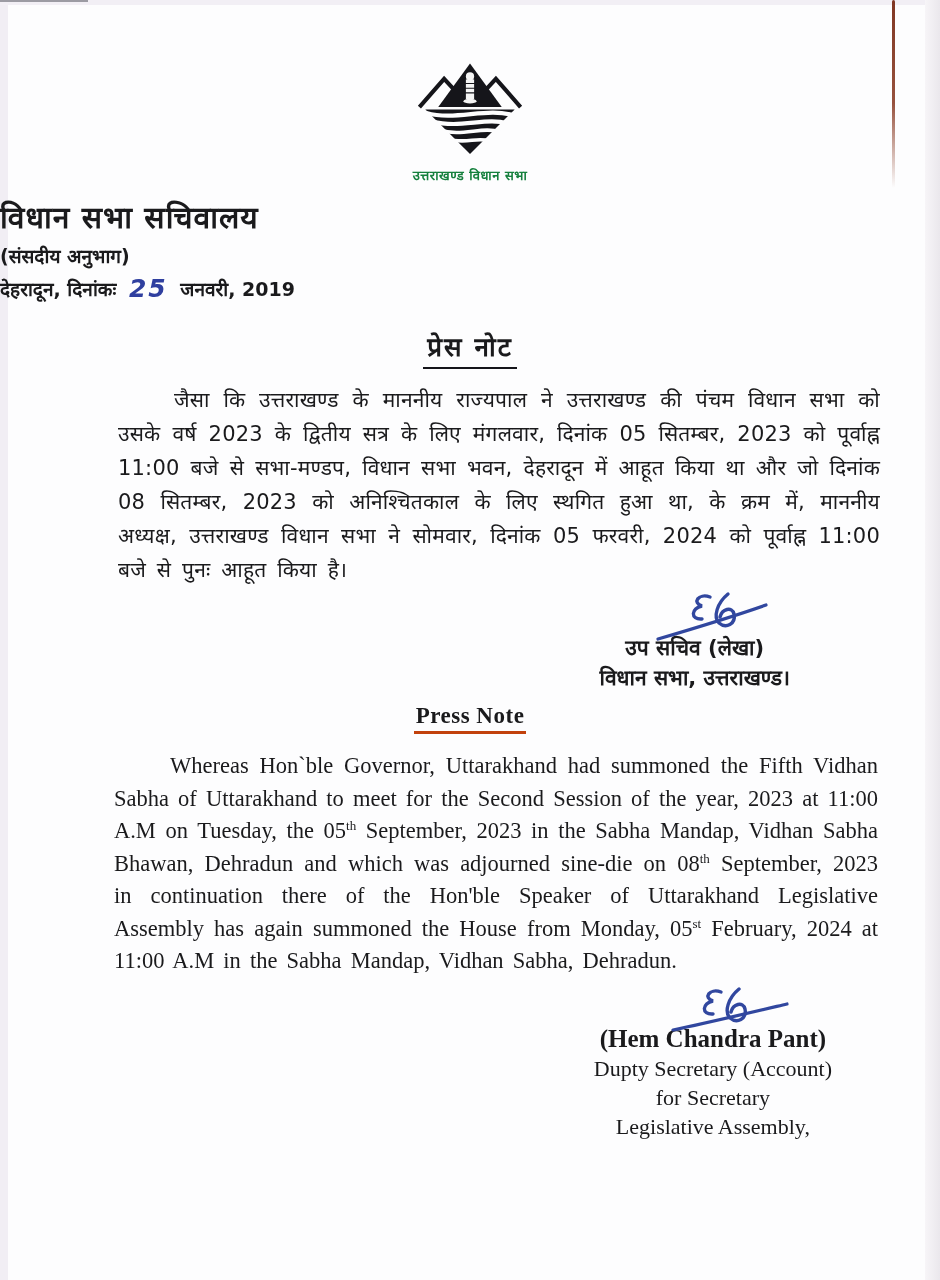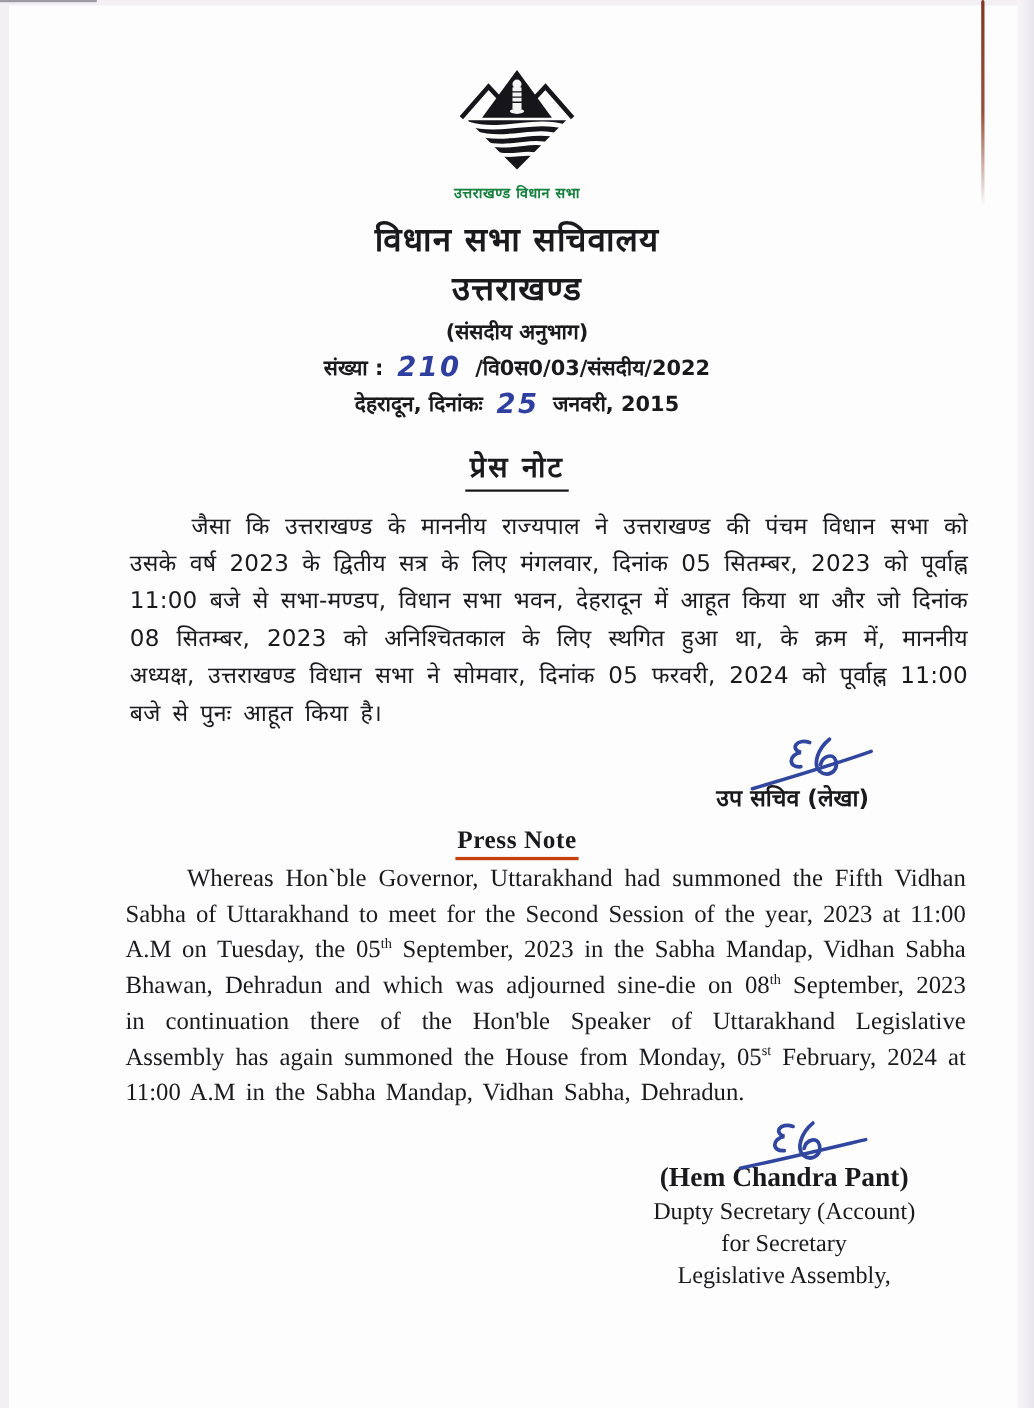--- a/index.html
+++ b/index.html
@@ -21,21 +21,21 @@
                  background:linear-gradient(180deg, rgba(122,45,24,.95) 0%, rgba(133,52,28,.85) 55%, rgba(133,52,28,0) 100%); }
 
   .page { position:relative; width:100%; height:100%; padding-top:60px; }
 
   
   .emblem-wrap { text-align:center; }
   .emblem-svg { width:138px; height:100px; display:inline-block; }
   .emblem-caption { font-size:13px; letter-spacing:.5px; color:#15803d; margin-top:2px; font-weight:600; }
 
   
-  .hdr { text-align:center; }
+  .hdr { text-align:left; }
   .hdr-title   { font-size:30px; font-weight:700; margin-top:12px; letter-spacing:1px; }
   .hdr-state   { font-size:30px; font-weight:700; margin-top:4px; letter-spacing:1px; }
   .hdr-section { font-size:19px; font-weight:600; margin-top:6px; }
   .hdr-number, .hdr-date { font-size:19px; font-weight:600; margin-top:4px; }
   .hand { color:#2f3f9f; font-size:25px; font-weight:600; font-style:italic; letter-spacing:2px;
           display:inline-block; transform:translateY(1px); padding:0 6px; }
 
   
   .h-heading-wrap { text-align:center; margin-top:26px; }
   .h-heading { display:inline-block; font-size:26px; font-weight:700; letter-spacing:2px;
@@ -58,21 +58,21 @@
   .sig-name-hi { font-size:21px; font-weight:700; line-height:30px; }
   .sig-line-hi { font-size:21px; font-weight:600; line-height:30px; }
   .sig-name-en { font-family:"Liberation Serif", serif; font-size:25px; font-weight:700; line-height:30px; }
   .sig-line-en { font-family:"Liberation Serif", serif; font-size:22px; line-height:29px; }
 
   
   .e-heading-wrap { text-align:center; margin-top:10px; }
   .e-heading { display:inline-block; font-family:"Liberation Serif", serif; font-size:23px; font-weight:700;
                border-bottom:3px solid #c2410c; padding:0 2px 2px; letter-spacing:.5px;text-align:center; }
   .e-body {
-    margin:0 62px 0 114px;
+    margin:16px 62px 0 114px;
     font-family:"Liberation Serif", serif;
     font-size:22.5px; line-height:32.5px;
     text-align:justify; text-indent:56px; word-spacing:3.5px;
   }
   .e-body sup { font-size:13px; line-height:0; }
 </style>
 </head>
 <body>
 
 <div class="edge-left"></div>
@@ -100,47 +100,42 @@
       <path d="M36,90 C85,104 138,80 184,94" stroke="#fdfdfe" stroke-width="7" fill="none" stroke-linecap="round"></path>
       <path d="M46,104 C92,118 138,96 174,108" stroke="#fdfdfe" stroke-width="7" fill="none" stroke-linecap="round"></path>
       <path d="M58,119 C96,131 132,112 160,122" stroke="#fdfdfe" stroke-width="6" fill="none" stroke-linecap="round"></path>
       <path d="M72,134 C100,144 124,130 144,138" stroke="#fdfdfe" stroke-width="6" fill="none" stroke-linecap="round"></path>
     </svg>
     <div class="emblem-caption">उत्तराखण्ड विधान सभा</div>
   </div>
 
   <div class="hdr">
     <div class="hdr-title">विधान सभा सचिवालय</div>
-    <div class="hdr-state">उत्तराखण्ड</div>
     <div class="hdr-section">(संसदीय अनुभाग)</div>
-    <div class="hdr-number">
-      <span>संख्या :</span>
-      <span class="hand">210</span>
-      <span>/वि0स0/03/संसदीय/2022</span>
-    </div>
     <div class="hdr-date">
       <span>देहरादून, दिनांकः</span>
       <span class="hand">25</span>
-      <span>जनवरी, 2015</span>
+      <span>जनवरी, 2019</span>
     </div>
   </div>
 
   <div class="h-heading-wrap">
     <span class="h-heading">प्रेस नोट</span>
   </div>
   <p class="h-body">जैसा कि उत्तराखण्ड के माननीय राज्यपाल ने उत्तराखण्ड की पंचम विधान सभा को उसके वर्ष 2023 के द्वितीय सत्र के लिए मंगलवार, दिनांक 05 सितम्बर, 2023 को पूर्वाह्न 11:00 बजे से सभा-मण्डप, विधान सभा भवन, देहरादून में आहूत किया था और जो दिनांक 08 सितम्बर, 2023 को अनिश्चितकाल के लिए स्थगित हुआ था, के क्रम में, माननीय अध्यक्ष, उत्तराखण्ड विधान सभा ने सोमवार, दिनांक 05 फरवरी, 2024 को पूर्वाह्न 11:00 बजे से पुनः आहूत किया है।</p>
 
   <div class="sig-row-hi">
     <div class="sig-block-hi">
       <svg class="scribble" width="130" height="58" viewBox="0 0 130 58">
         <path d="M66,8 C54,4 48,14 58,17 C47,19 46,31 58,30" fill="none" stroke="#31479f" stroke-width="3.4" stroke-linecap="round"></path>
         <path d="M84,5 C73,14 69,28 75,34 C82,40 92,35 90,25 C88,17 78,20 76,28" fill="none" stroke="#31479f" stroke-width="3.4" stroke-linecap="round"></path>
         <path d="M14,50 C48,40 88,28 122,16" fill="none" stroke="#31479f" stroke-width="3.2" stroke-linecap="round"></path>
       </svg>
       <div class="sig-line-hi">उप सचिव (लेखा)</div>
+      <div class="sig-line-hi">विधान सभा, उत्तराखण्ड।</div>
     </div>
   </div>
 
   <div class="e-heading-wrap">
     <span class="e-heading">Press Note</span>
   </div>
   <p class="e-body"><span>Whereas Hon`ble Governor, Uttarakhand had summoned the Fifth Vidhan Sabha of Uttarakhand to meet for the Second Session of the year, 2023 at 11:00 A.M on Tuesday, the 05</span><sup>th</sup><span> September, 2023 in the Sabha Mandap, Vidhan Sabha Bhawan, Dehradun and which was adjourned sine-die on 08</span><sup>th</sup><span> September, 2023 in continuation there of the Hon'ble Speaker of Uttarakhand Legislative Assembly has again summoned the House from Monday, 05</span><sup>st</sup><span> February, 2024 at 11:00 A.M in the Sabha Mandap, Vidhan Sabha, Dehradun.</span></p>
 
   <div class="sig-row-en">
     <div class="sig-block-en">

